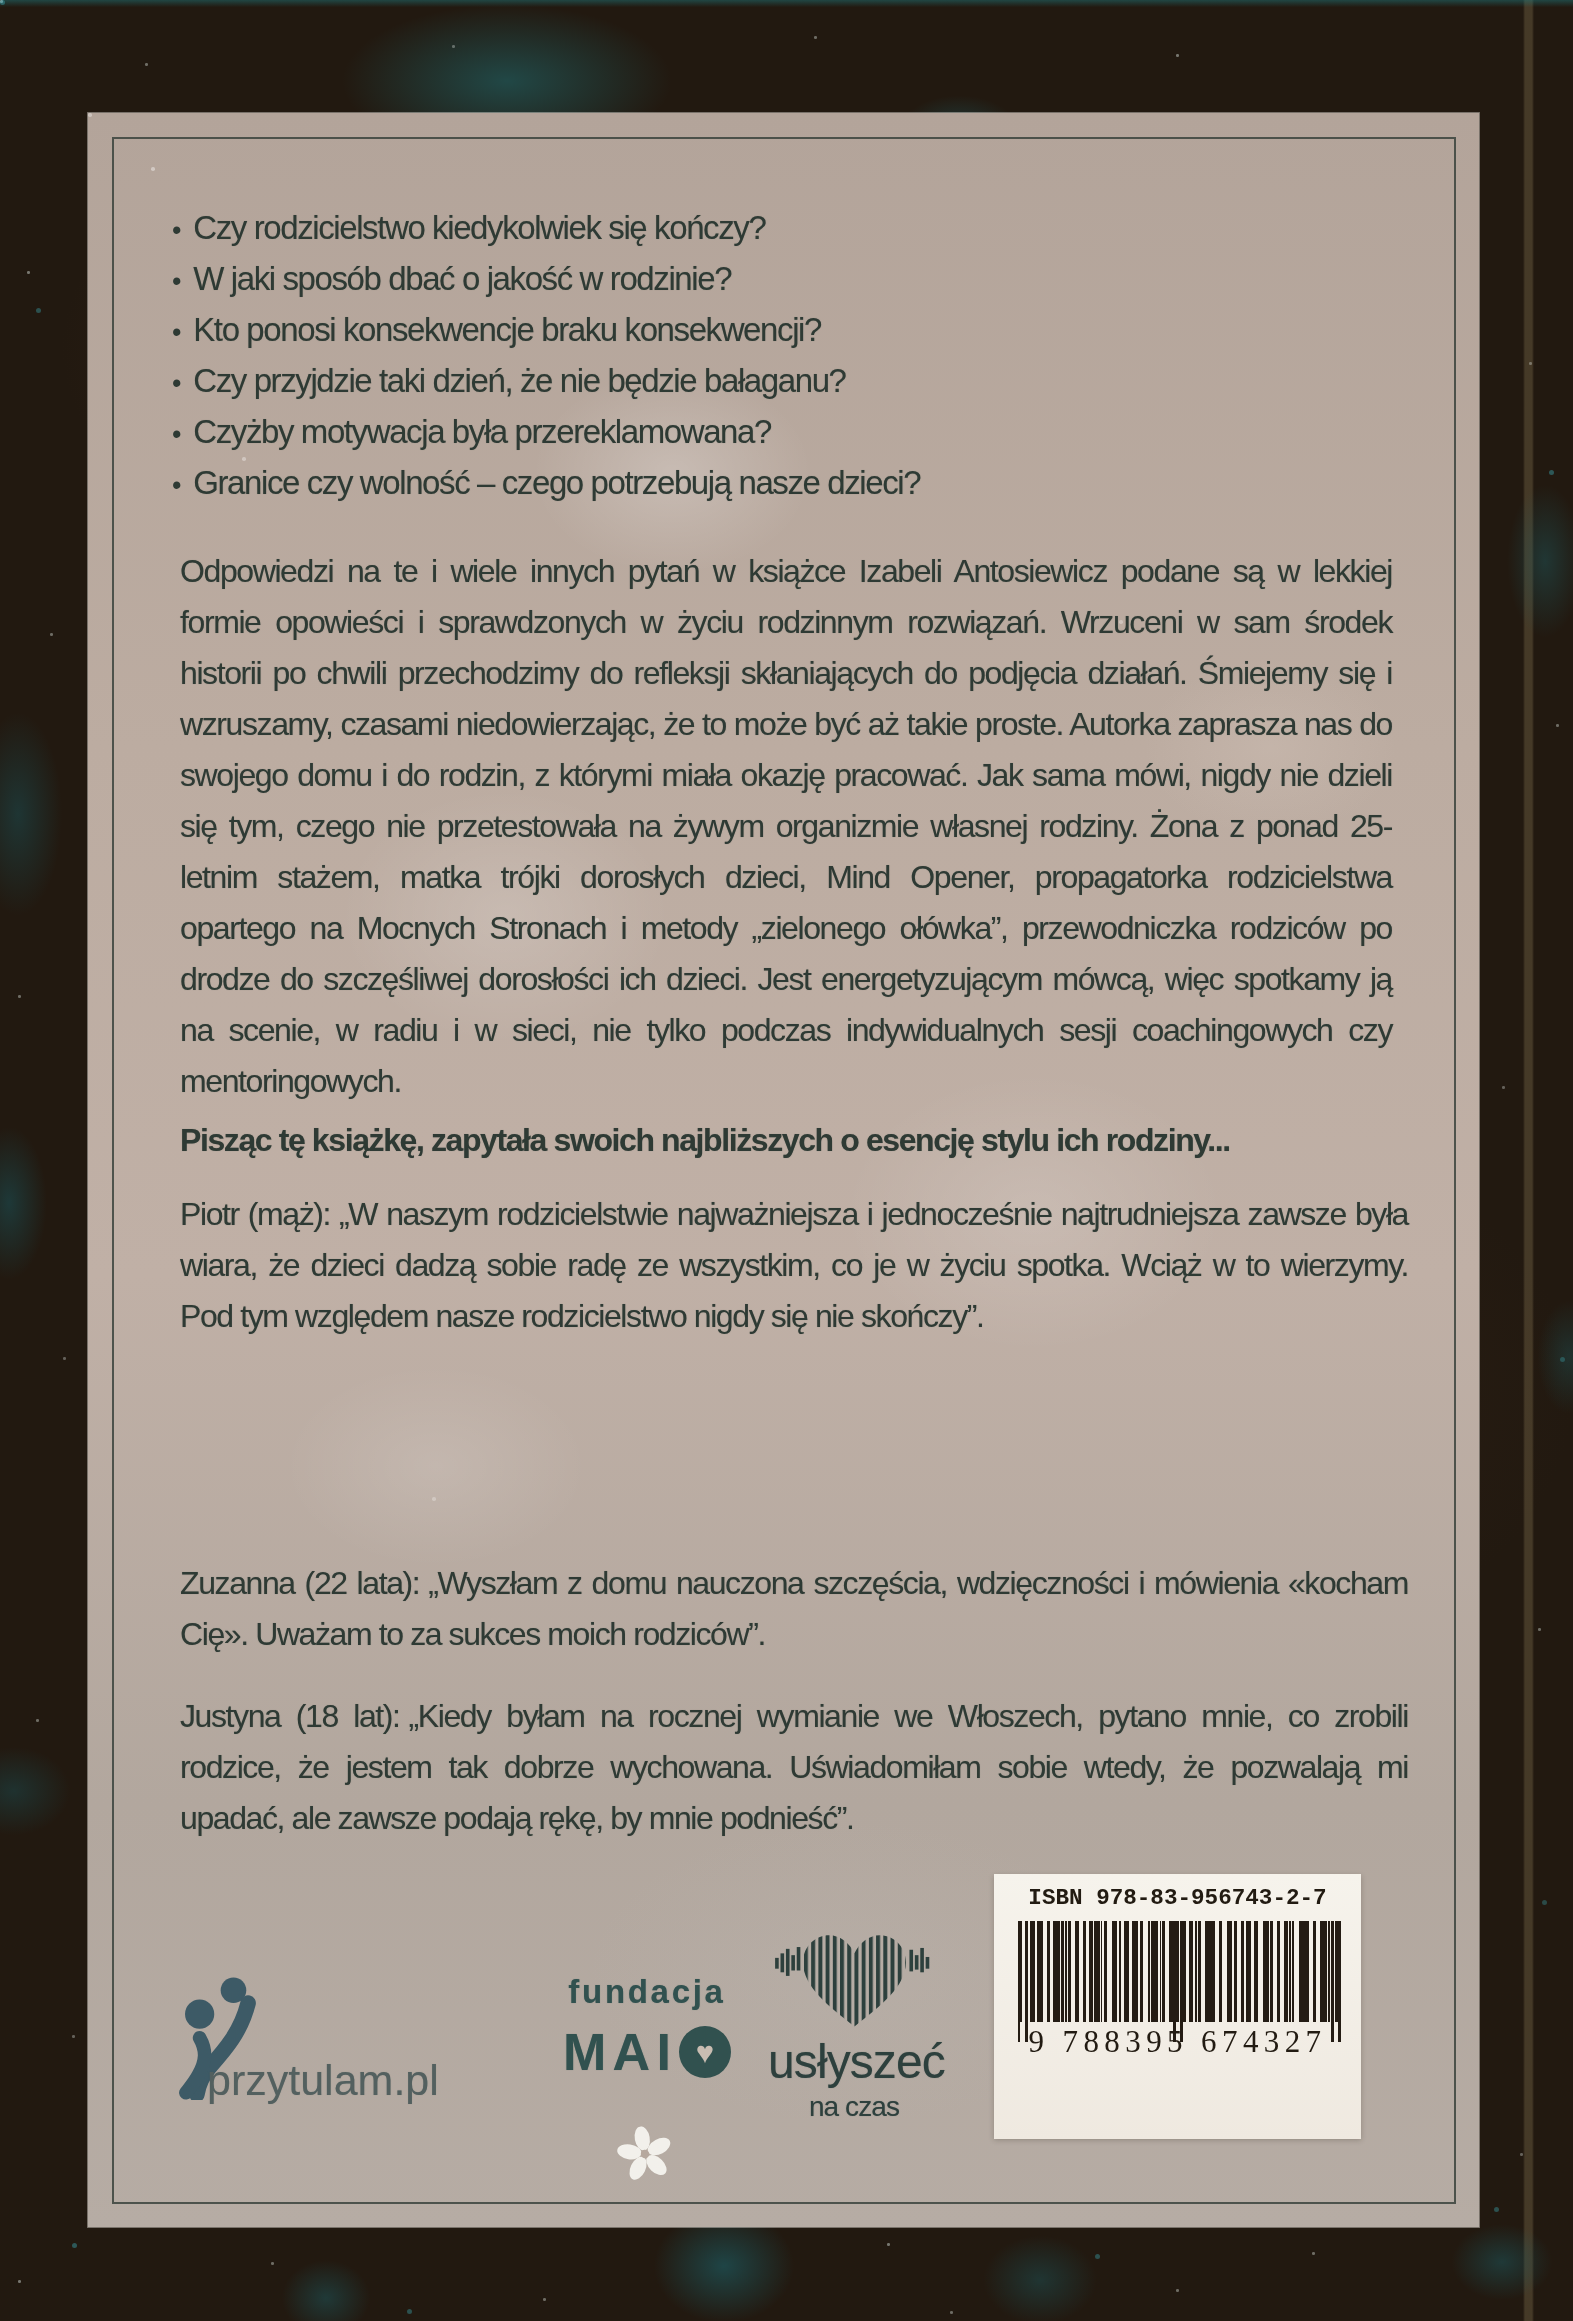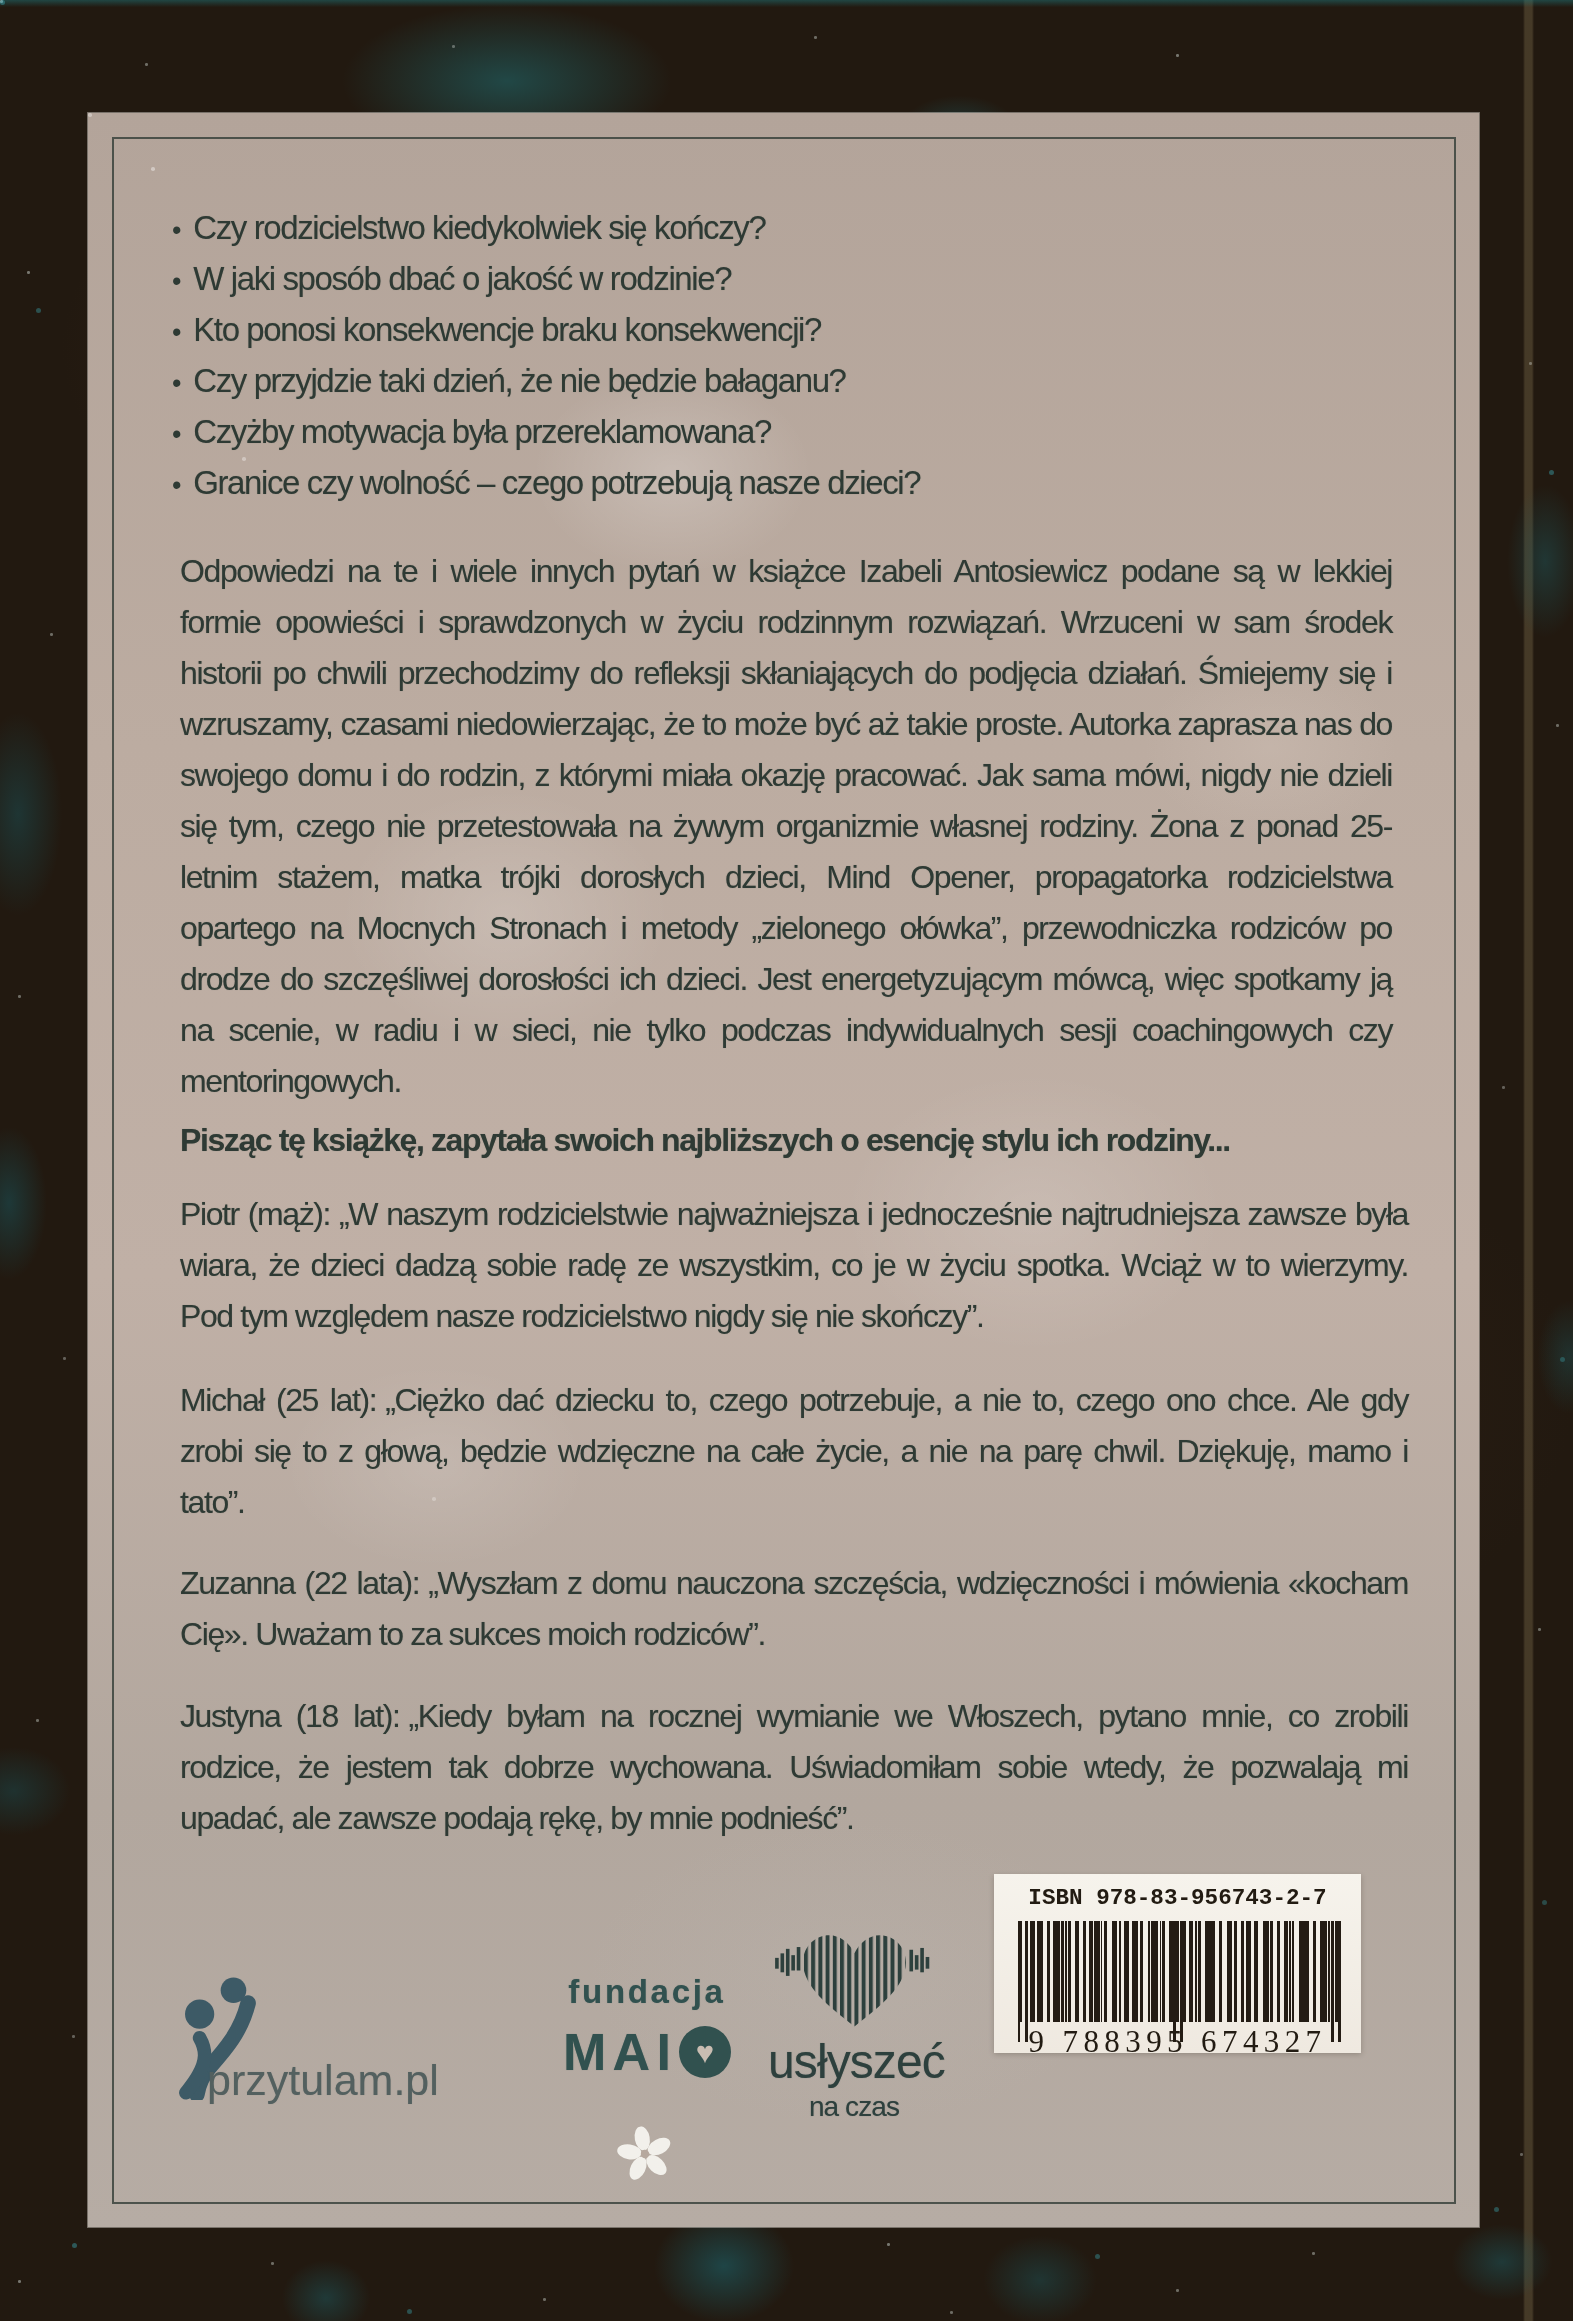--- a/index.html
+++ b/index.html
@@ -115,21 +115,21 @@
     width:52px;height:52px;border-radius:50%;background:#31514f;margin-left:1.8px;
     display:flex;align-items:center;justify-content:center;
     color:#c9bdb2;font-size:31px;line-height:1;
   }
   .uslyszec{position:absolute;left:680px;top:1807px;width:172px;text-align:center;color:#2d403d;}
   .us-heart{width:158px;height:110px;}
   .us-l1{font-size:48px;letter-spacing:-0.9px;margin-top:1px;text-shadow:0 0 0.9px rgba(45,64,61,.5);}
   .us-l2{font-size:28px;letter-spacing:-0.9px;margin-top:1.8px;text-shadow:0 0 0.9px rgba(45,64,61,.5);}
   
   .barcode{
-    position:absolute;left:906px;top:1761px;width:367px;height:179px;
+    position:absolute;left:906px;top:1761px;width:367px;height:265px;
     background:linear-gradient(180deg,#f6f3ec,#efe9e0);
     box-shadow:0 1.8px 5.4px rgba(40,30,20,.25);
   }
   .isbn{
     position:absolute;left:0;right:0;top:11px;text-align:center;
     font-family:"Liberation Mono",monospace;font-size:22.6px;font-weight:700;
     color:#221b12;letter-spacing:0px;
   }
   .bars{
     position:absolute;left:23.5px;right:23.5px;top:47px;height:101px;
@@ -185,23 +185,20 @@
     </div>
   </div>
 
   <div class="block intro">
     <p class="txt">Odpowiedzi na te i wiele innych pytań w książce Izabeli Antosiewicz podane są w lekkiej formie opowieści i sprawdzonych w życiu rodzinnym rozwiązań. Wrzuceni w sam środek historii po chwili przechodzimy do refleksji skłaniających do podjęcia działań. Śmiejemy się i wzruszamy, czasami niedowierzając, że to może być aż takie proste. Autorka zaprasza nas do swojego domu i do rodzin, z którymi miała okazję pracować. Jak sama mówi, nigdy nie dzieli się tym, czego nie przetestowała na żywym organizmie własnej rodziny. Żona z ponad 25-letnim stażem, matka trójki dorosłych dzieci, Mind Opener, propagatorka rodzicielstwa opartego na Mocnych Stronach i metody „zielonego ołówka”, przewodniczka rodziców po drodze do szczęśliwej dorosłości ich dzieci. Jest energetyzującym mówcą, więc spotkamy ją na scenie, w radiu i w sieci, nie tylko podczas indywidualnych sesji coachingowych czy mentoringowych.</p>
     <p class="txt followup">Pisząc tę książkę, zapytała swoich najbliższych o esencję stylu ich rodziny...</p>
   </div>
 
   <p class="block txt q0">
     <span class="q-label">Piotr (mąż):</span><span>„W naszym rodzicielstwie najważniejsza i jednocześnie najtrudniejsza zawsze była wiara, że dzieci dadzą sobie radę ze wszystkim, co je w życiu spotka. Wciąż w to wierzymy. Pod tym względem nasze rodzicielstwo nigdy się nie skończy”.</span>
-  </p>
-  <p class="block txt q1">
-    <span class="q-label">Michał (25 lat):</span><span>„Ciężko dać dziecku to, czego potrzebuje, a nie to, czego ono chce. Ale gdy zrobi się to z głową, będzie wdzięczne na całe życie, a nie na parę chwil. Dziękuję, mamo i tato”.</span>
   </p>
   <p class="block txt q2">
     <span class="q-label">Zuzanna (22 lata):</span><span>„Wyszłam z domu nauczona szczęścia, wdzięczności i mówienia «kocham Cię». Uważam to za sukces moich rodziców”.</span>
   </p>
   <p class="block txt q3">
     <span class="q-label">Justyna (18 lat):</span><span>„Kiedy byłam na rocznej wymianie we Włoszech, pytano mnie, co zrobili rodzice, że jestem tak dobrze wychowana. Uświadomiłam sobie wtedy, że pozwalają mi upadać, ale zawsze podają rękę, by mnie podnieść”.</span>
   </p>
 
   <div class="przytulam">
     <svg class="pz-mark" viewBox="0 0 110 140">

